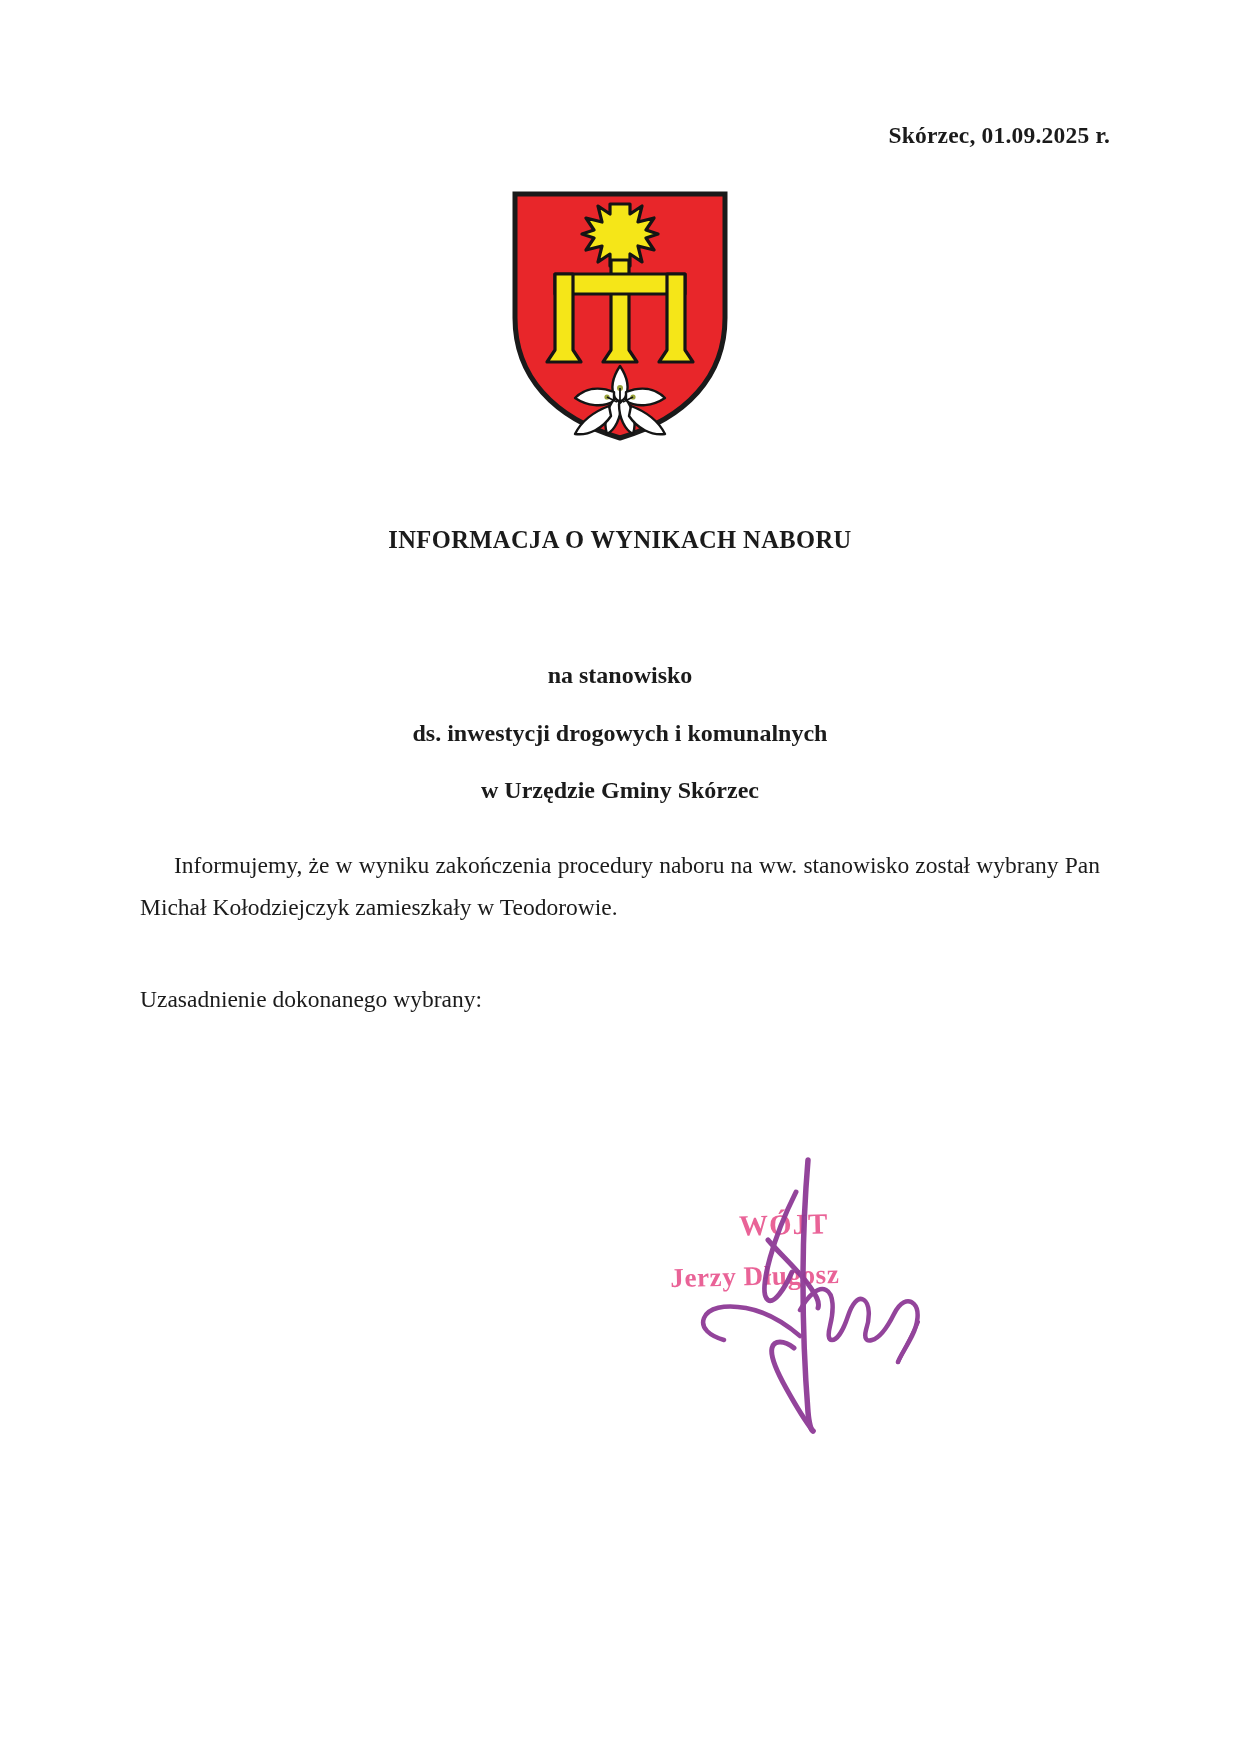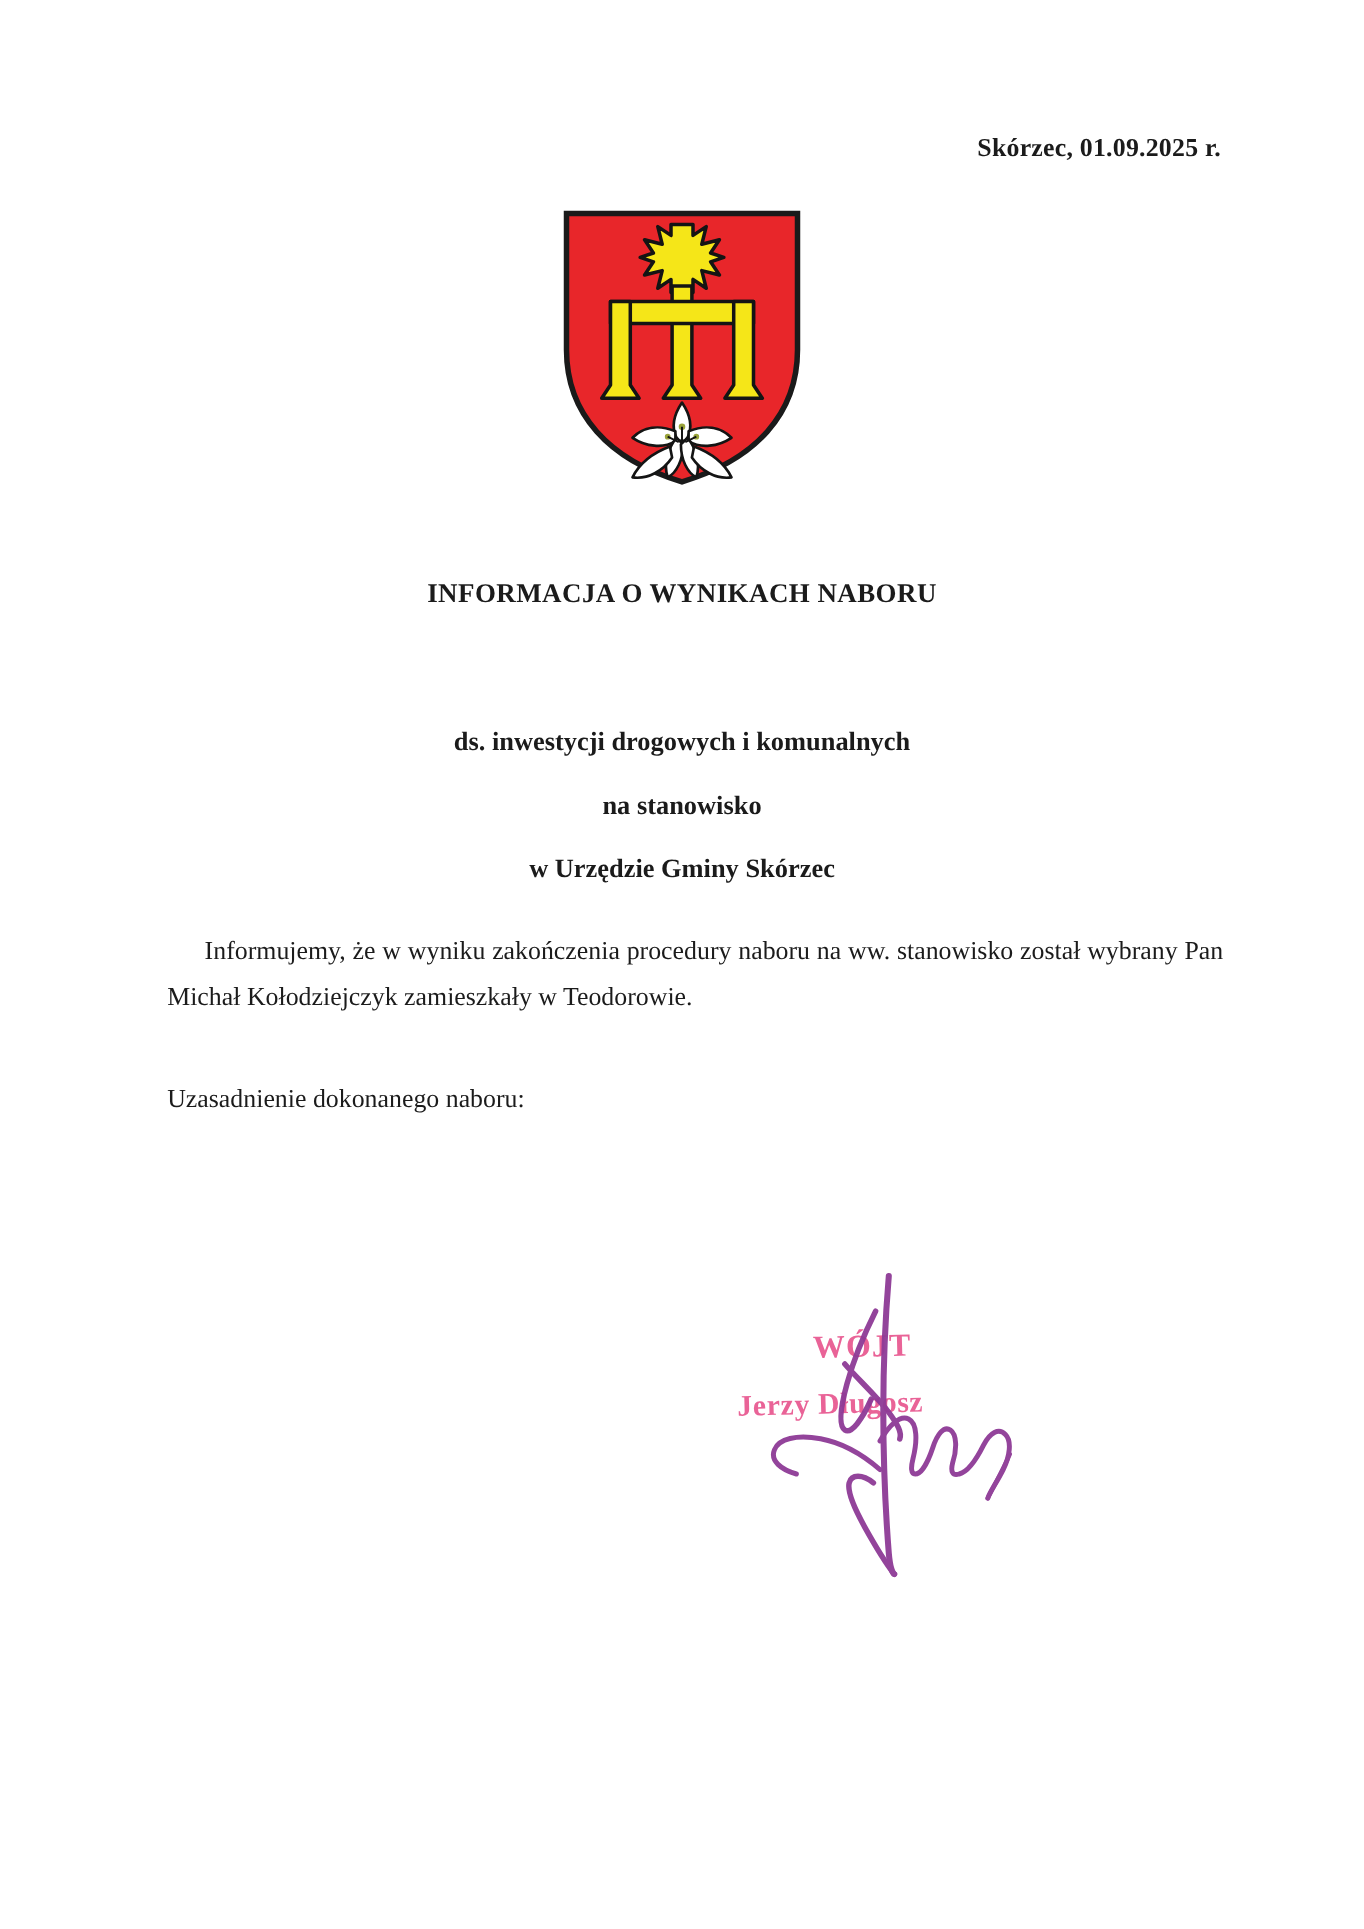--- a/index.html
+++ b/index.html
@@ -78,21 +78,20 @@
   .subtitle-block .sub-line:last-child { margin-bottom: 0; }
 
   
   .body-area {
     position: absolute;
     top: 845px;
     left: 140px;
     width: 960px;
     font-size: 23.5px;
     line-height: 1.78;
-    margin-left: 12px;
   }
   .para {
     margin: 0;
     text-align: justify;
     text-justify: inter-word;
   }
   .para.indent { text-indent: 34px; }
   .para.plain { text-align: left; }
   .gap-md { height: 44px; }
   .gap-lg { height: 50px; }
@@ -189,29 +188,29 @@
         <path d="M109 198 L109 210"></path>
         <path d="M96 207 L106 212"></path>
         <path d="M122 207 L112 212"></path>
       </g>
     </svg>
   </div>
 
   <div class="doc-title">INFORMACJA O WYNIKACH NABORU</div>
 
   <div class="subtitle-block">
+    <div class="sub-line">na stanowisko</div>
     <div class="sub-line">ds. inwestycji drogowych i komunalnych</div>
-    <div class="sub-line">na stanowisko</div>
     <div class="sub-line">w Urzędzie Gminy Skórzec</div>
   </div>
 
   <div class="body-area">
     <p class="para indent">Informujemy, że w wyniku zakończenia procedury naboru na ww. stanowisko został wybrany Pan Michał Kołodziejczyk zamieszkały w Teodorowie.</p>
     <div class="gap-lg"></div>
-    <p class="para plain">Uzasadnienie dokonanego naboru:</p>
+    <p class="para plain">Uzasadnienie dokonanego wybrany:</p>
     <div class="gap-md"></div>
   </div>
 
   <div class="sign-zone">
 
     <div class="stamp">
       <span class="stamp-text stamp-role">WÓJT</span>
       <span class="stamp-text stamp-name">Jerzy Długosz</span>
     </div>
 

